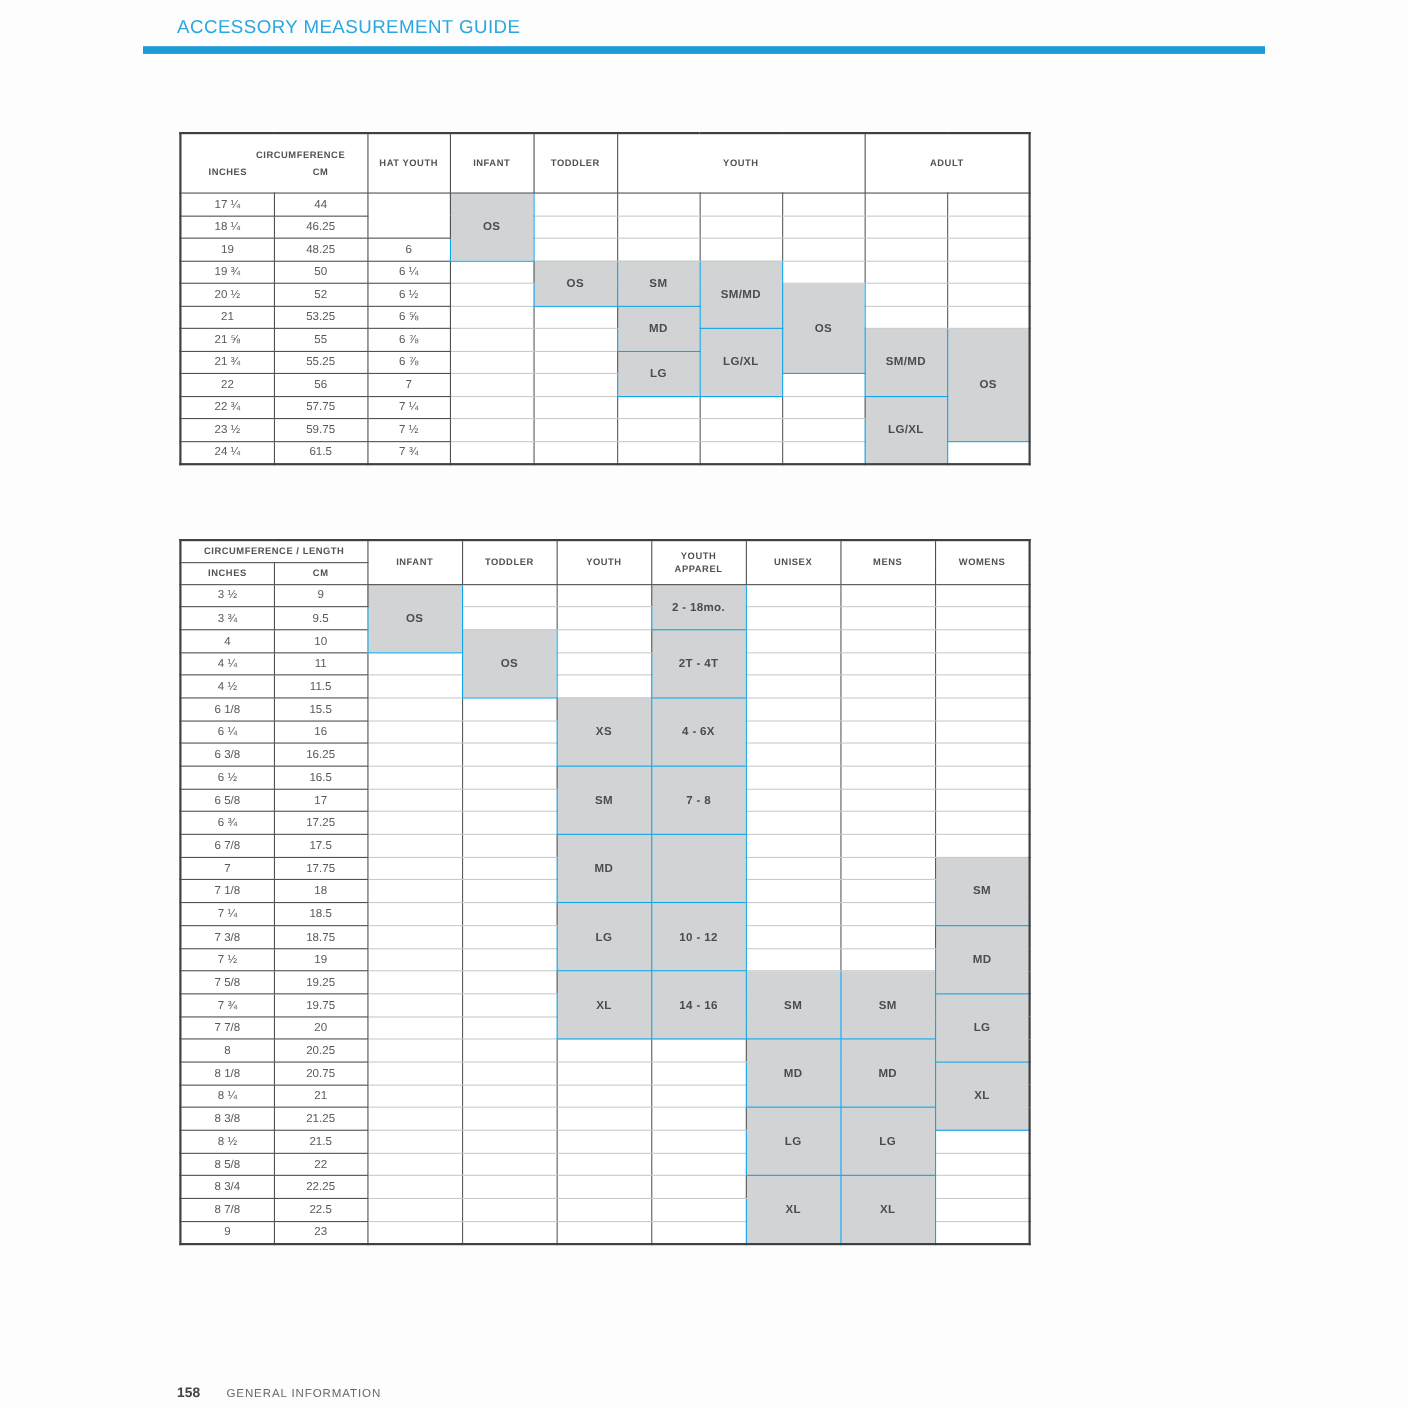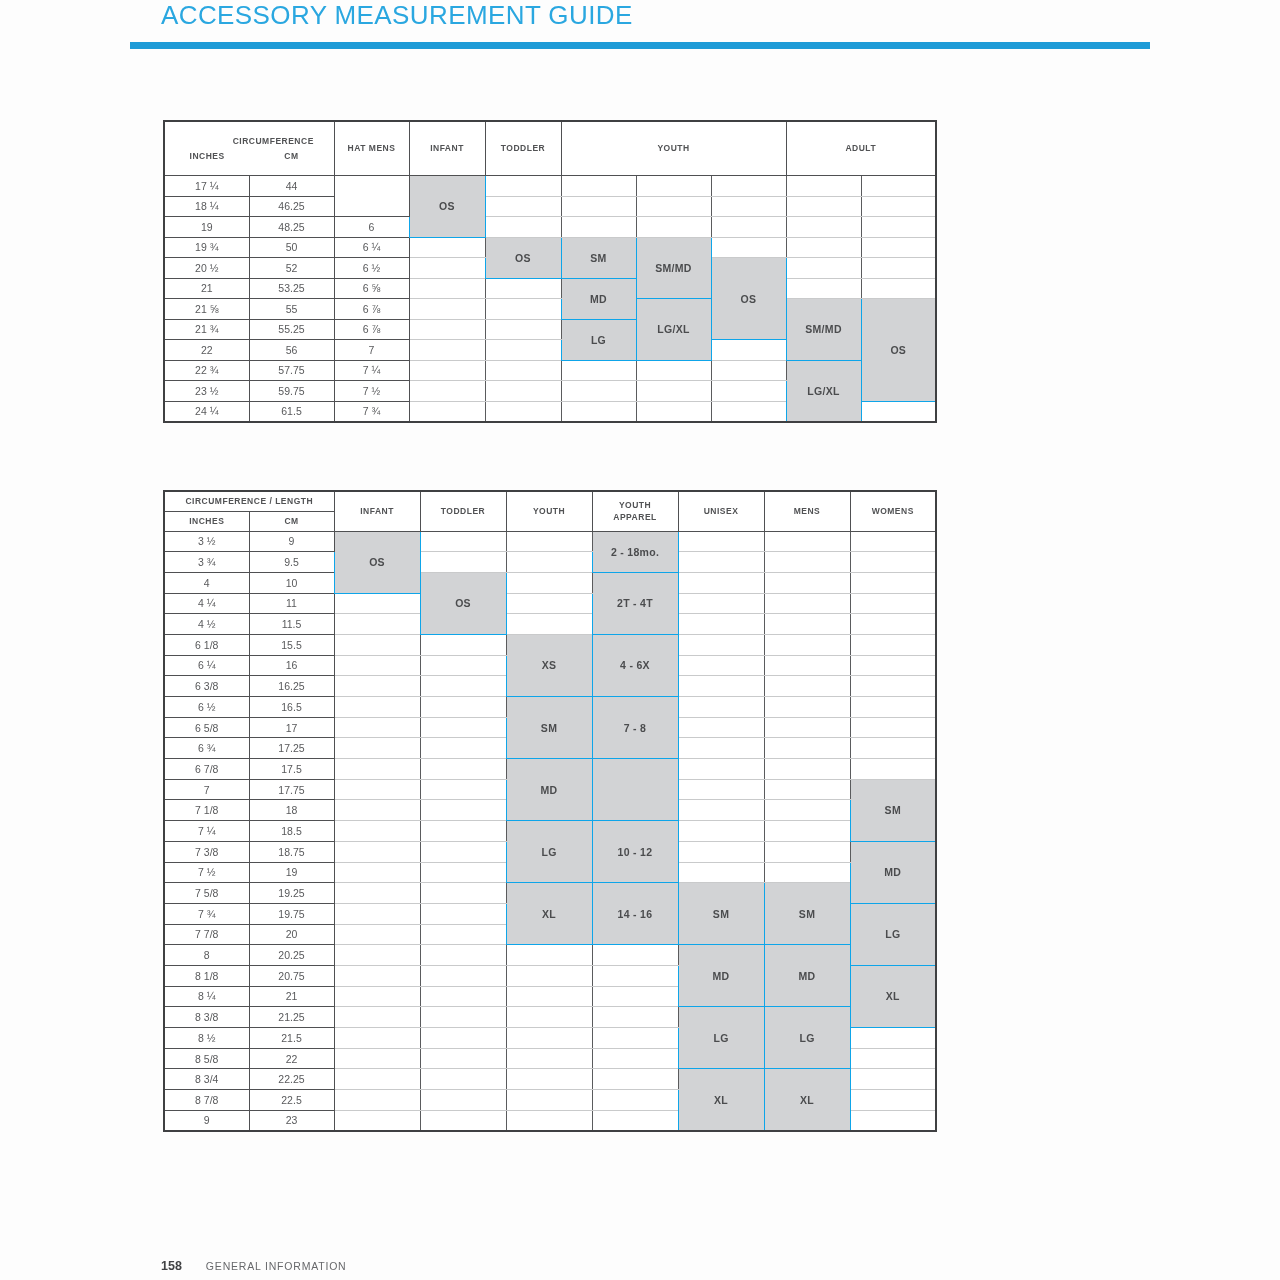--- a/index.html
+++ b/index.html
@@ -3,22 +3,22 @@
 <meta charset="utf-8">
 <style>
   html,body { margin:0; padding:0; }
   body {
     width:1280px; height:1280px; overflow:hidden; position:relative;
     background:#fdfdfd;
     font-family:"Liberation Sans", sans-serif;
     color:#58595b;
   }
   .page-title {
-    position:absolute; left:161px; top:0;
-    font-size:26px; font-weight:400; letter-spacing:0.4px;
+    position:absolute; left:161px; top:15px;
+    font-size:17px; font-weight:400; letter-spacing:0.4px;
     color:#2aa7e0;
   }
   .title-rule {
     position:absolute; left:130px; top:42px; width:1020px; height:7px;
     background:#1d9bd7;
   }
   .tbl-wrap { position:absolute; left:163px; }
   .tbl-wrap.hat { top:120px; }
   .tbl-wrap.glove { top:490px; }
   .tbl-title {
@@ -93,21 +93,21 @@
       <tr>
         <td colspan="2">
           <div class="circ-wrap">
             <div class="circ-label">CIRCUMFERENCE</div>
             <div class="circ-sub">
               <span>INCHES</span>
               <span>CM</span>
             </div>
           </div>
         </td>
-        <td>HAT MENS</td>
+        <td>HAT YOUTH</td>
         <td>INFANT</td>
         <td>TODDLER</td>
         <td colspan="3">YOUTH</td>
         <td colspan="2">ADULT</td>
       </tr>
     </thead>
     <tbody>
         <tr>
           <td class="data">17 ¼</td>
           <td class="data">44</td>

